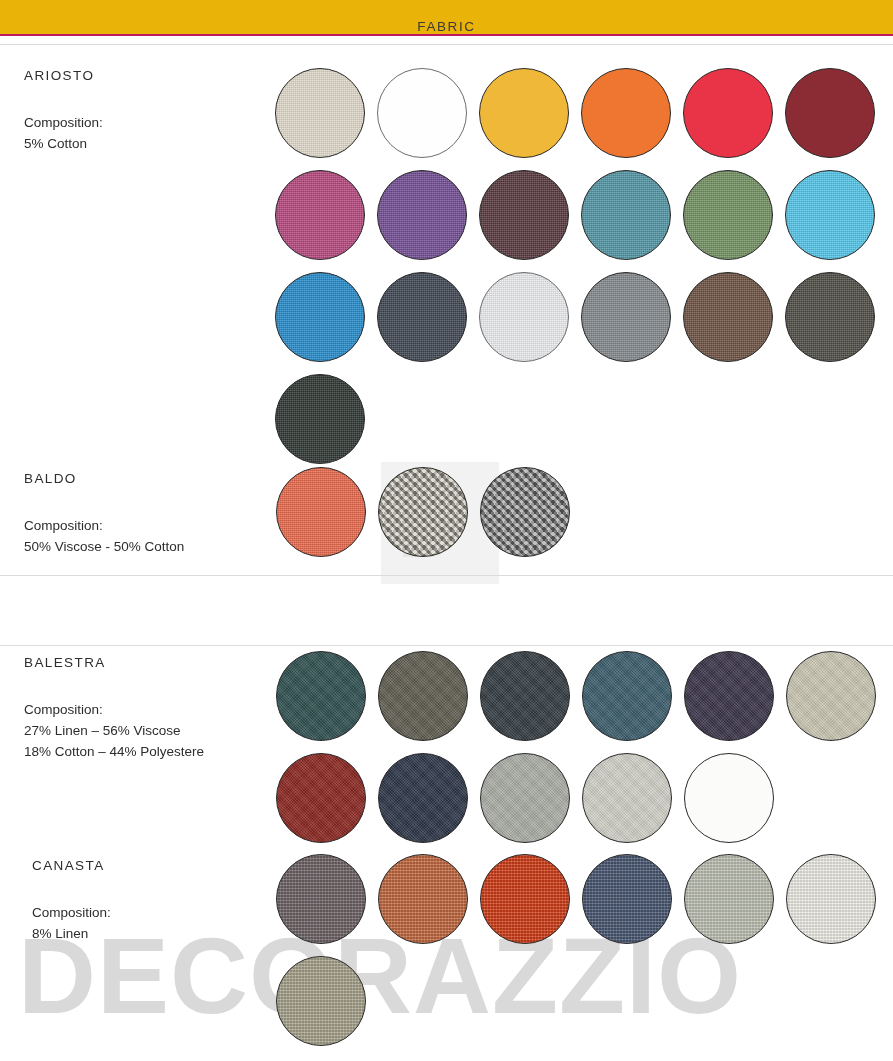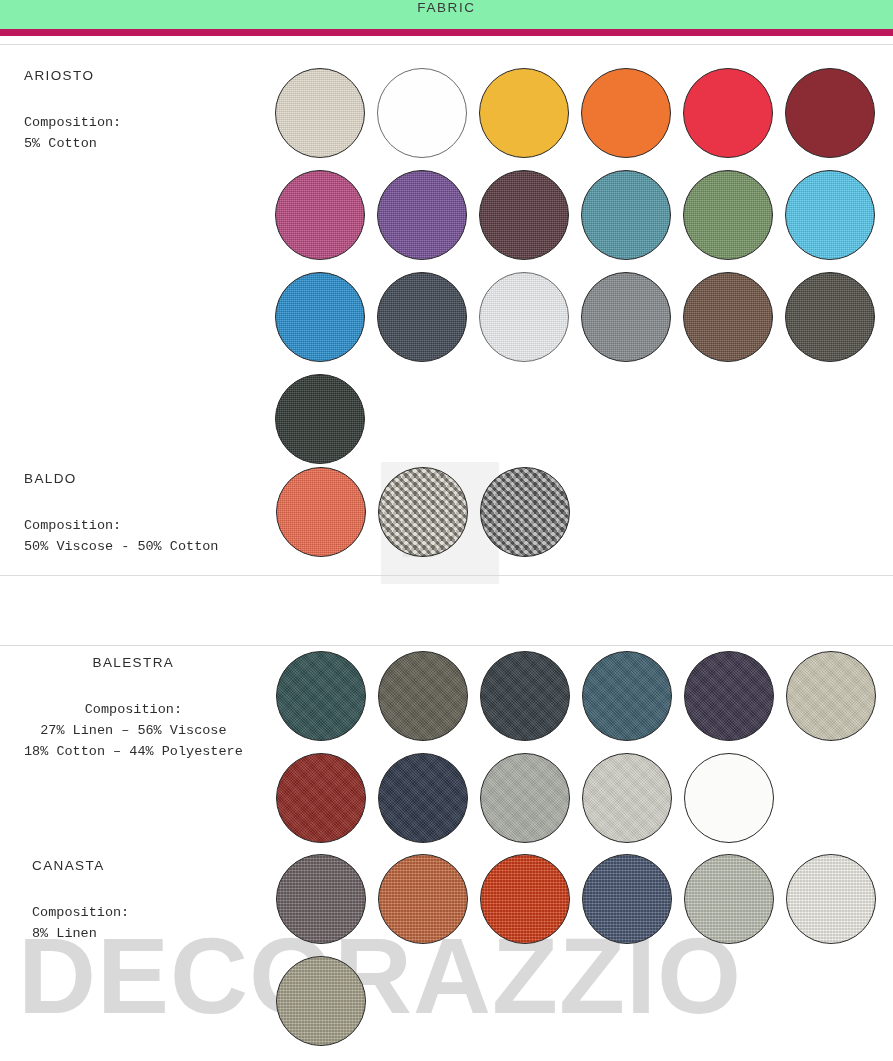--- a/index.html
+++ b/index.html
@@ -16,24 +16,24 @@
     background: #ffffff;
     overflow: hidden;
   }
 
   
   .header-band {
     position: absolute;
     left: 0; top: 0;
     width: 893px;
     height: 36px;
-    background: #86efac;
-    border-bottom: 7px solid #be185d;
+    background: #eab308;
+    border-bottom: 2px solid #be185d;
     display: flex;
-    align-items: flex-start;
+    align-items: flex-end;
     justify-content: center;
   }
   .header-title {
     font-size: 13.5px;
     letter-spacing: 1.6px;
     color: #3a3a3a;
     font-weight: 400;
     font-family: "Liberation Sans", sans-serif;
   }
 
@@ -103,21 +103,21 @@
     font-family: "Liberation Sans", sans-serif;
   }
   .sec-comp {
     margin-top: 30px;
     font-size: 13.5px;
     color: #2d2d2d;
     line-height: 1.55;
     white-space: nowrap;
     font-family: "Liberation Sans", sans-serif;
   }
-  .sec-comp .cline { display: block; font-family: Liberation Mono, monospace; }
+  .sec-comp .cline { display: block; }
 
   
   .swatch {
     position: absolute;
     width: 90px;
     height: 90px;
     border-radius: 50%;
     border: 1px solid #2a2a2a;
     z-index: 4;
     background-repeat: repeat;
@@ -194,21 +194,21 @@
       <div class="sec-label" style="top: 471px;">
         <div class="sec-name">BALDO</div>
         <div class="sec-comp">
           <span class="cline">Composition:</span>
           <span class="cline">50% Viscose - 50% Cotton</span>
         </div>
       </div>
       <div class="swatch tex-grain" title="coral-salmon" style="left: 276px; top: 467px; background-color: rgb(228, 103, 75);"></div>
       <div class="swatch tex-hound" title="beige-houndstooth" style="left: 378px; top: 467px; background-color: rgb(198, 195, 179);"></div>
       <div class="swatch tex-hound" title="gray-houndstooth" style="left: 480px; top: 467px; background-color: rgb(141, 141, 141);"></div>
-      <div class="sec-label" style="top: 655px; text-align: center;">
+      <div class="sec-label" style="top: 655px;">
         <div class="sec-name">BALESTRA</div>
         <div class="sec-comp">
           <span class="cline">Composition:</span>
           <span class="cline">27% Linen – 56% Viscose</span>
           <span class="cline">18% Cotton – 44% Polyestere</span>
         </div>
       </div>
       <div class="swatch tex-weave" title="dark-teal-green" style="left: 276px; top: 651px; background-color: rgb(47, 79, 79);"></div>
       <div class="swatch tex-weave" title="warm-gray-brown" style="left: 378px; top: 651px; background-color: rgb(95, 92, 80);"></div>
       <div class="swatch tex-weave" title="charcoal-slate" style="left: 480px; top: 651px; background-color: rgb(51, 60, 66);"></div>

